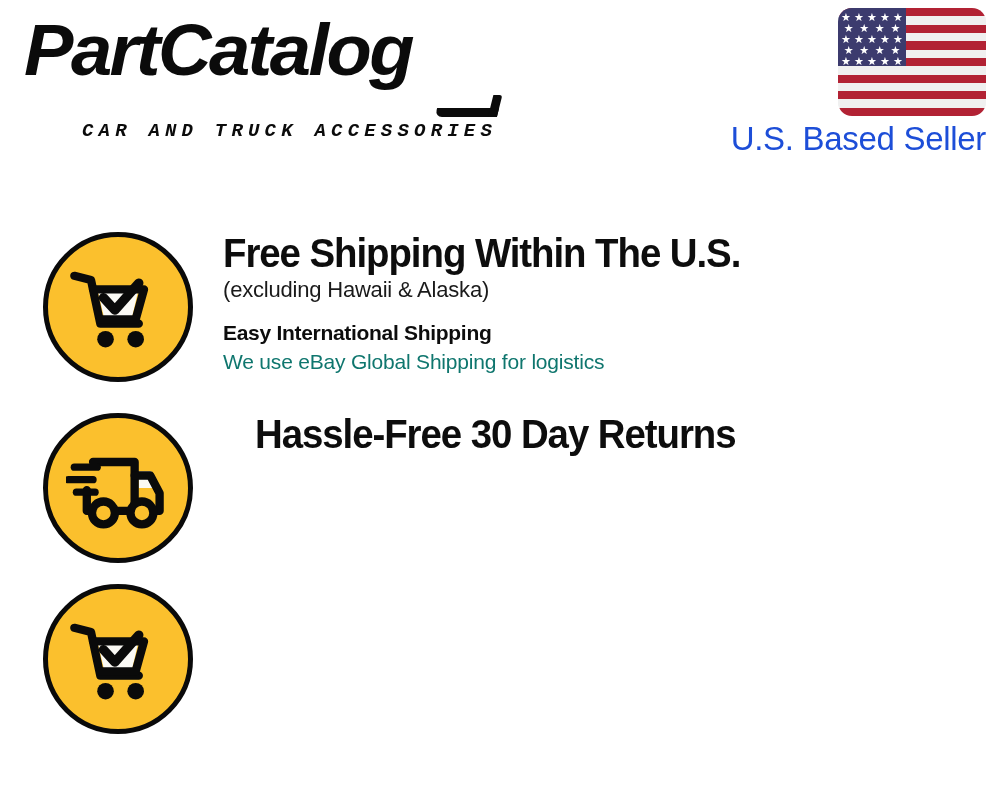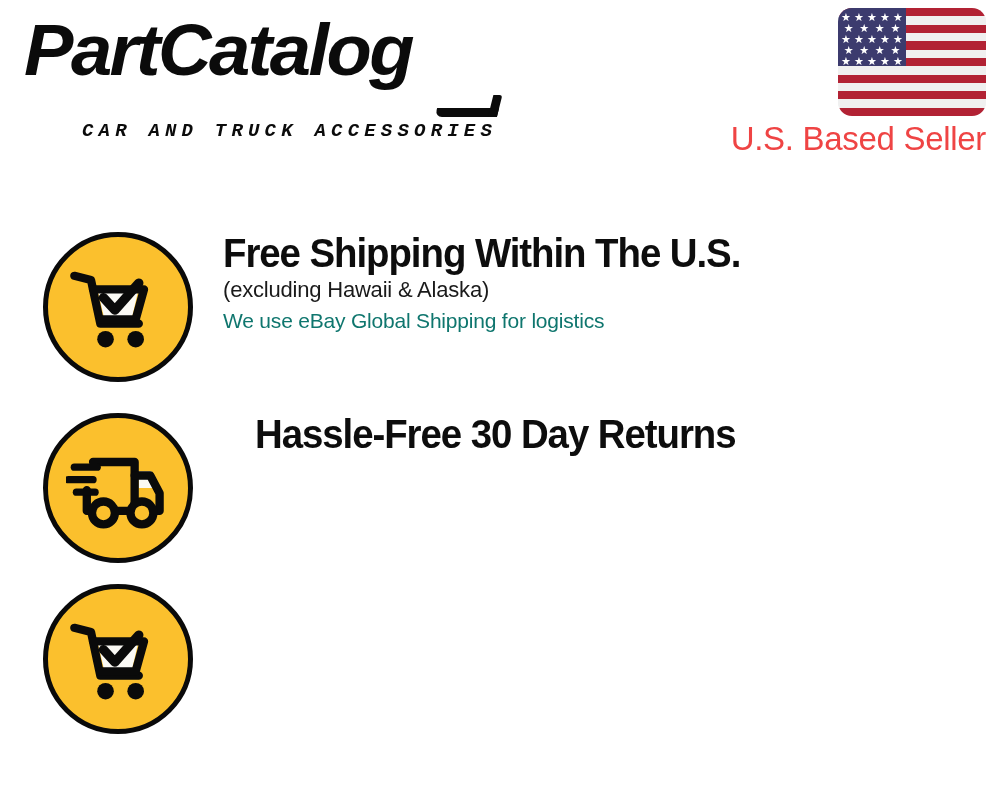--- a/index.html
+++ b/index.html
@@ -139,21 +139,21 @@
     line-height: 1;
   }
   .star-row.offset i { font-size: 11px; }
   .seller-text {
     display: block;
     margin-top: 4px;
     font-family: "Liberation Sans", sans-serif;
     font-weight: normal;
     font-size: 33px;
     letter-spacing: -0.3px;
-    color: #ef4444;
+    color: #1d4ed8;
     white-space: nowrap;
   }
 
   
   .features {
     position: absolute;
     left: 0;
     top: 232px;
     width: 1000px;
   }
@@ -314,20 +314,21 @@
         <path d="M8,20 L24,24 L33,66 L70,66" fill="none" stroke="#0a0a0a" stroke-width="8" stroke-linecap="round" stroke-linejoin="round"></path>
         <path d="M26,33 L75,33 L67,62 L33,62" fill="none" stroke="#0a0a0a" stroke-width="8" stroke-linecap="round" stroke-linejoin="round"></path>
         <path d="M36,41 L47,53 L70,27" fill="none" stroke="#0a0a0a" stroke-width="9" stroke-linecap="round" stroke-linejoin="round"></path>
         <circle cx="38" cy="81" r="8" fill="#0a0a0a"></circle>
         <circle cx="67" cy="81" r="8" fill="#0a0a0a"></circle>
       </svg>
     </div>
     <div class="feature-text">
       <div class="feat-title">Free Shipping Within The U.S.</div>
       <div class="feat-note">(excluding Hawaii &amp; Alaska)</div>
+      <div class="feat-sub">Easy International Shipping</div>
       <div class="feat-desc">We use eBay Global Shipping for logistics</div>
     </div>
   </div>
 
   <div class="feature-row r2">
     <div class="badge">
       <svg viewBox="0 0 100 100" aria-hidden="true">
         <polygon points="70,34 82,34 86,50 70,50" fill="#fbfaf5"></polygon>
         <path d="M26,25 L66,25 L66,72 L20,72 L20,52" fill="none" stroke="#0a0a0a" stroke-width="8" stroke-linecap="round" stroke-linejoin="round"></path>
         <path d="M66,38 L81,38 L90,55 L90,72 L66,72" fill="none" stroke="#0a0a0a" stroke-width="8" stroke-linecap="round" stroke-linejoin="round"></path>

